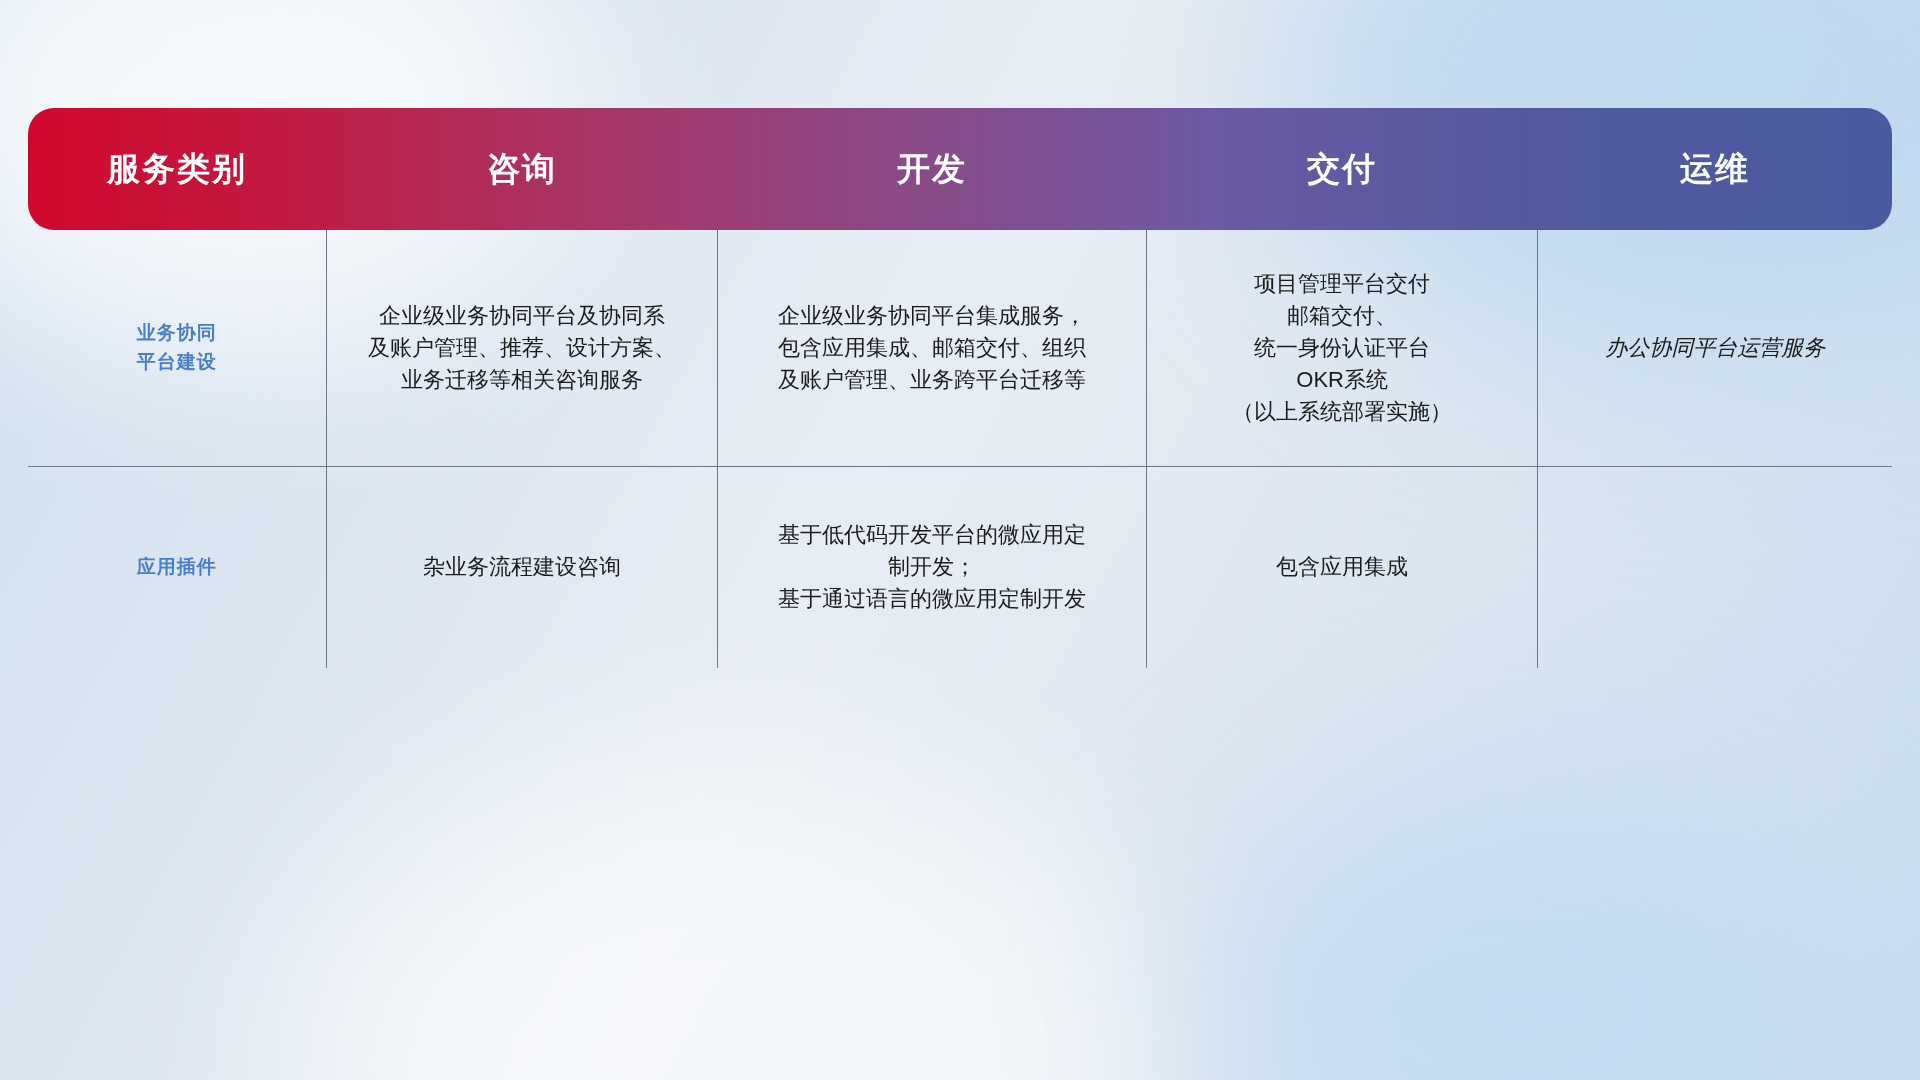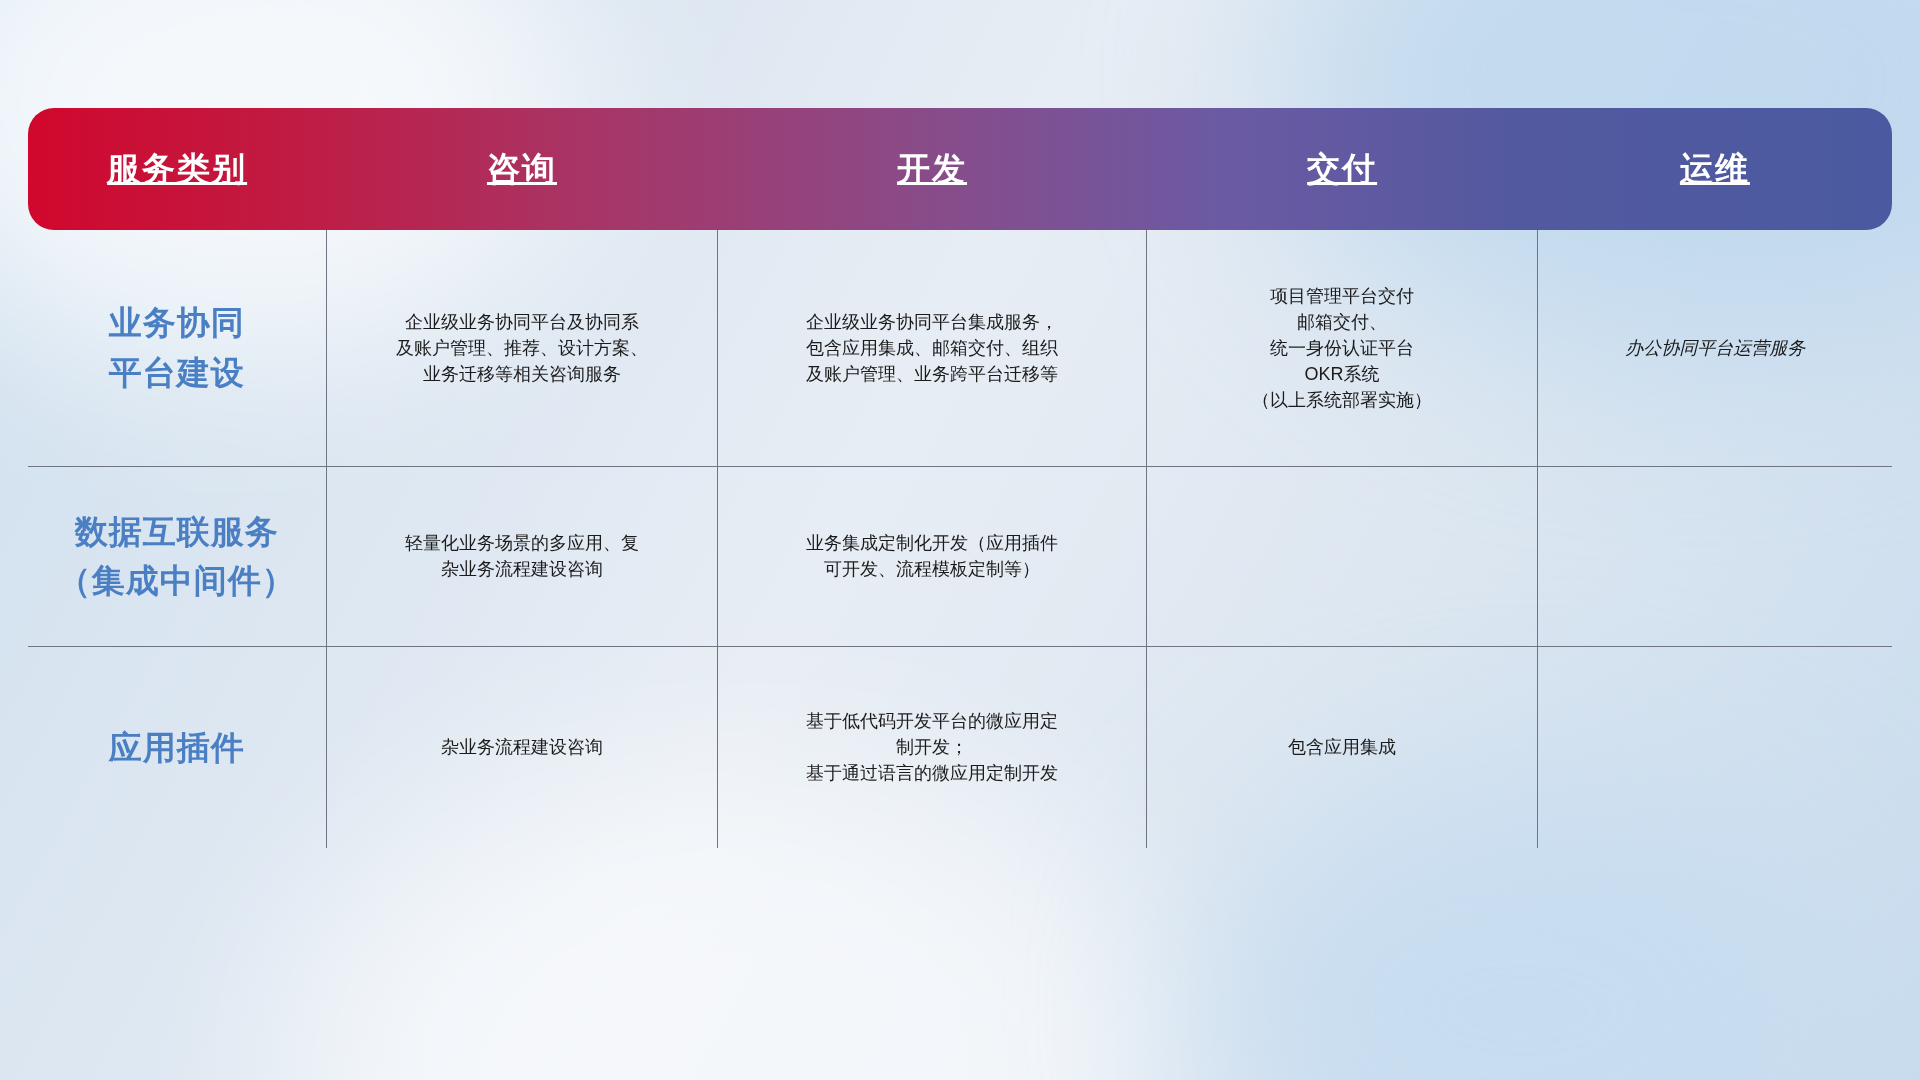--- a/index.html
+++ b/index.html
@@ -56,49 +56,49 @@
   .header-bg {
     position: absolute;
     left: 0;
     top: 0;
     width: 1864px;
     height: 122px;
     border-radius: 26px;
     background: linear-gradient(90deg, #d1072d 0%, #c01b43 14%, #a83566 30%, #8b4a87 47%, #6b5aa3 64%, #53599f 80%, #4a5aa0 100%);
     z-index: 0;
   }
-  thead th span { position: relative; z-index: 2; text-decoration: underline; }
+  thead th span { position: relative; z-index: 2; }
 
   
   tbody td {
     border: 1px solid #6f7582;
     border-top: none;
     background: transparent;
     vertical-align: middle;
     text-align: center;
-    font-size: 18px;
+    font-size: 22px;
     color: #1b1b1b;
     line-height: 1.45;
     padding: 18px 22px;
   }
   tbody tr td:first-child {
     border-left: none;
   }
   tbody tr td:last-child {
     border-right: none;
     font-style: italic;
   }
   tbody tr:last-child td {
     border-bottom: none;
   }
   
   .cat-cell {
     color: #4b7fc4;
     font-weight: bold;
-    font-size: 33px;
+    font-size: 19px;
     letter-spacing: 1px;
     line-height: 1.5;
   }
   .row-1 { height: 236px; }
   .row-2 { height: 180px; }
   .row-3 { height: 202px; }
 
   .cell-text { white-space: pre-line; }
 </style>
 </head>
@@ -141,30 +141,20 @@
         <td class="cell-text">企业级业务协同平台集成服务，
 包含应用集成、邮箱交付、组织
 及账户管理、业务跨平台迁移等</td>
         <td class="cell-text">项目管理平台交付
 邮箱交付、
 统一身份认证平台
 OKR系统
 （以上系统部署实施）</td>
         <td class="cell-text">办公协同平台运营服务</td>
       </tr>
-      <tr class="row-2">
-        <td class="cat-cell cell-text">数据互联服务
-（集成中间件）</td>
-        <td class="cell-text">轻量化业务场景的多应用、复
-杂业务流程建设咨询</td>
-        <td class="cell-text">业务集成定制化开发（应用插件
-可开发、流程模板定制等）</td>
-        <td class="cell-text"></td>
-        <td class="cell-text"></td>
-      </tr>
       <tr class="row-3">
         <td class="cat-cell cell-text">应用插件</td>
         <td class="cell-text">杂业务流程建设咨询</td>
         <td class="cell-text">基于低代码开发平台的微应用定
 制开发；
 基于通过语言的微应用定制开发</td>
         <td class="cell-text">包含应用集成</td>
         <td class="cell-text"></td>
       </tr>
     </tbody>

